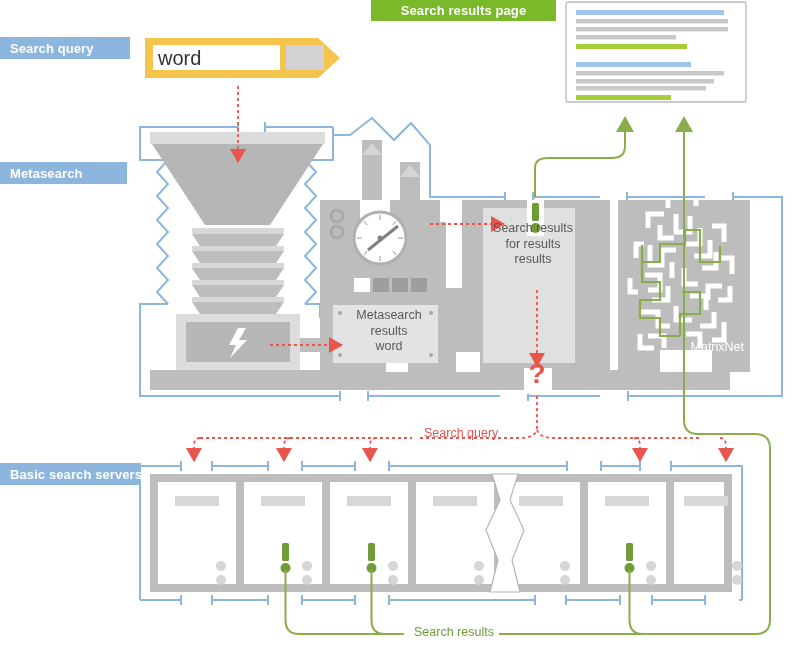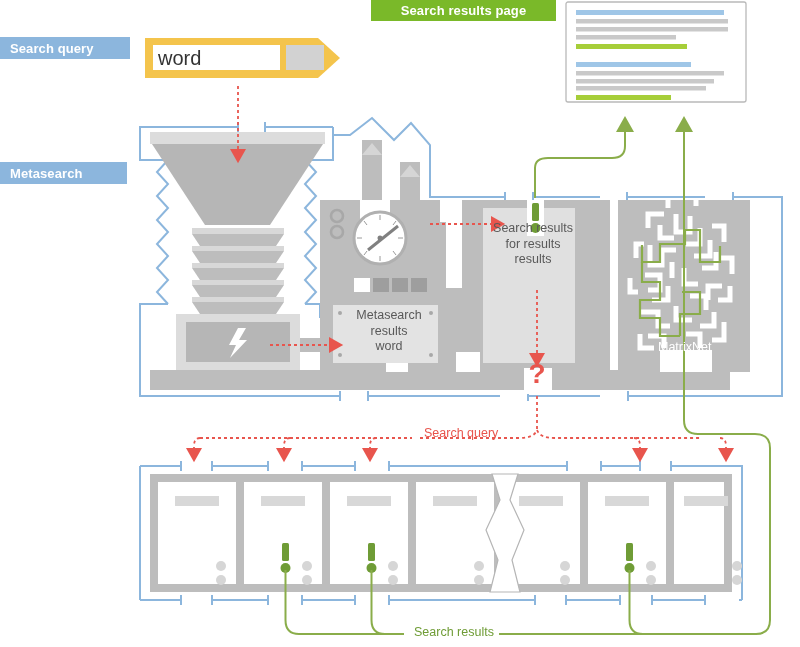--- a/index.html
+++ b/index.html
@@ -16,22 +16,22 @@
 
   #tag-query{left:0;top:37px;width:130px;height:22px;}
   #tag-meta{left:0;top:122px;width:127px;height:22px;margin-top:40px;}
   #tag-servers{left:0;top:463px;width:141px;height:22px;}
   #tag-srp{left:371px;top:0px;width:185px;height:21px;}
 
   .boxlabel{position:absolute;color:#595959;font-size:12.5px;line-height:15.5px;
             text-align:center;}
   #lbl-popular{left:487px;top:221px;width:92px;}
   #lbl-processing{left:347px;top:308px;width:84px;}
-  #lbl-matrixnet{position:absolute;left:638px;top:340px;width:106px;text-align:left;
-                 color:#ffffff;font-size:12.5px;padding-left:20px;}
+  #lbl-matrixnet{position:absolute;left:638px;top:340px;width:106px;text-align:right;
+                 color:#ffffff;font-size:12.5px;}
 
   #searchbox-text{position:absolute;left:158px;top:47px;font-size:20px;color:#333;}
 
   .flowlabel{position:absolute;font-size:12.5px;white-space:nowrap;}
   #flow-query{left:424px;top:426px;color:#e8554d;}
   #flow-results{left:414px;top:625px;color:#6f9c36;}
 </style>
 </head>
 <body>
 
@@ -352,20 +352,21 @@
 
       <path d="M285.5,570 L285.5,620 Q285.5,634 299,634 L404,634"></path>
       <path d="M371.5,570 L371.5,620 Q371.5,634 385,634 L404,634"></path>
       <path d="M629.5,570 L629.5,620 Q629.5,634 643,634 L660,634"></path>
       <path d="M499,634 L660,634"></path>
     </g>
   </svg>
 
   <div class="tag blue" id="tag-query">Search query</div>
   <div class="tag blue" id="tag-meta">Metasearch</div>
+  <div class="tag blue" id="tag-servers">Basic search servers</div>
   <div class="tag green" id="tag-srp">Search results page</div>
 
   <div id="searchbox-text">word</div>
 
   <div class="boxlabel" id="lbl-popular">
     <div>Search results</div>
     <div>for results</div>
     <div>results</div>
   </div>
 

